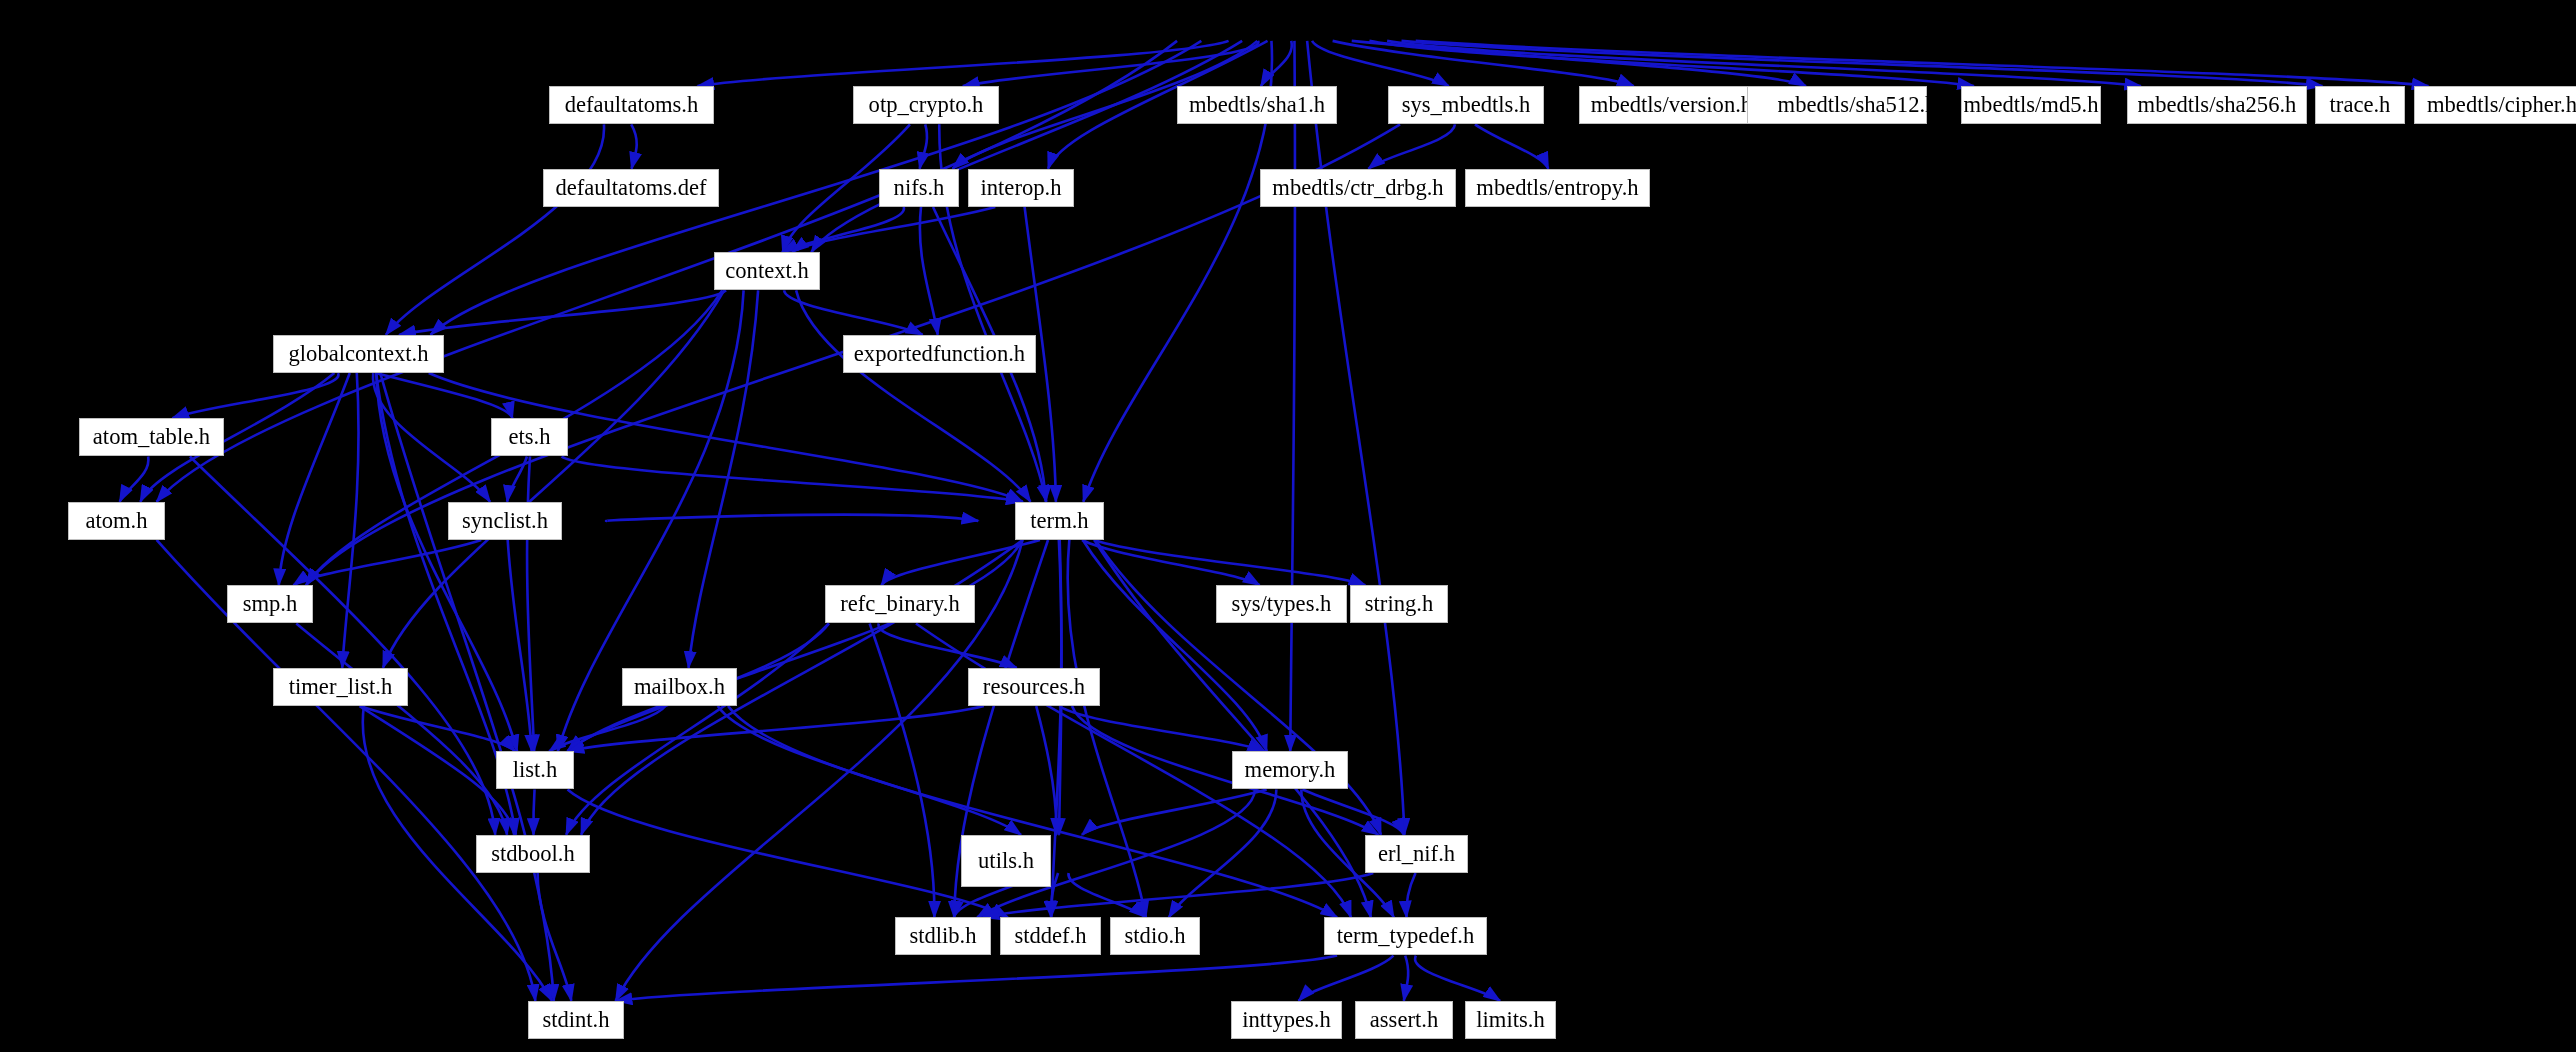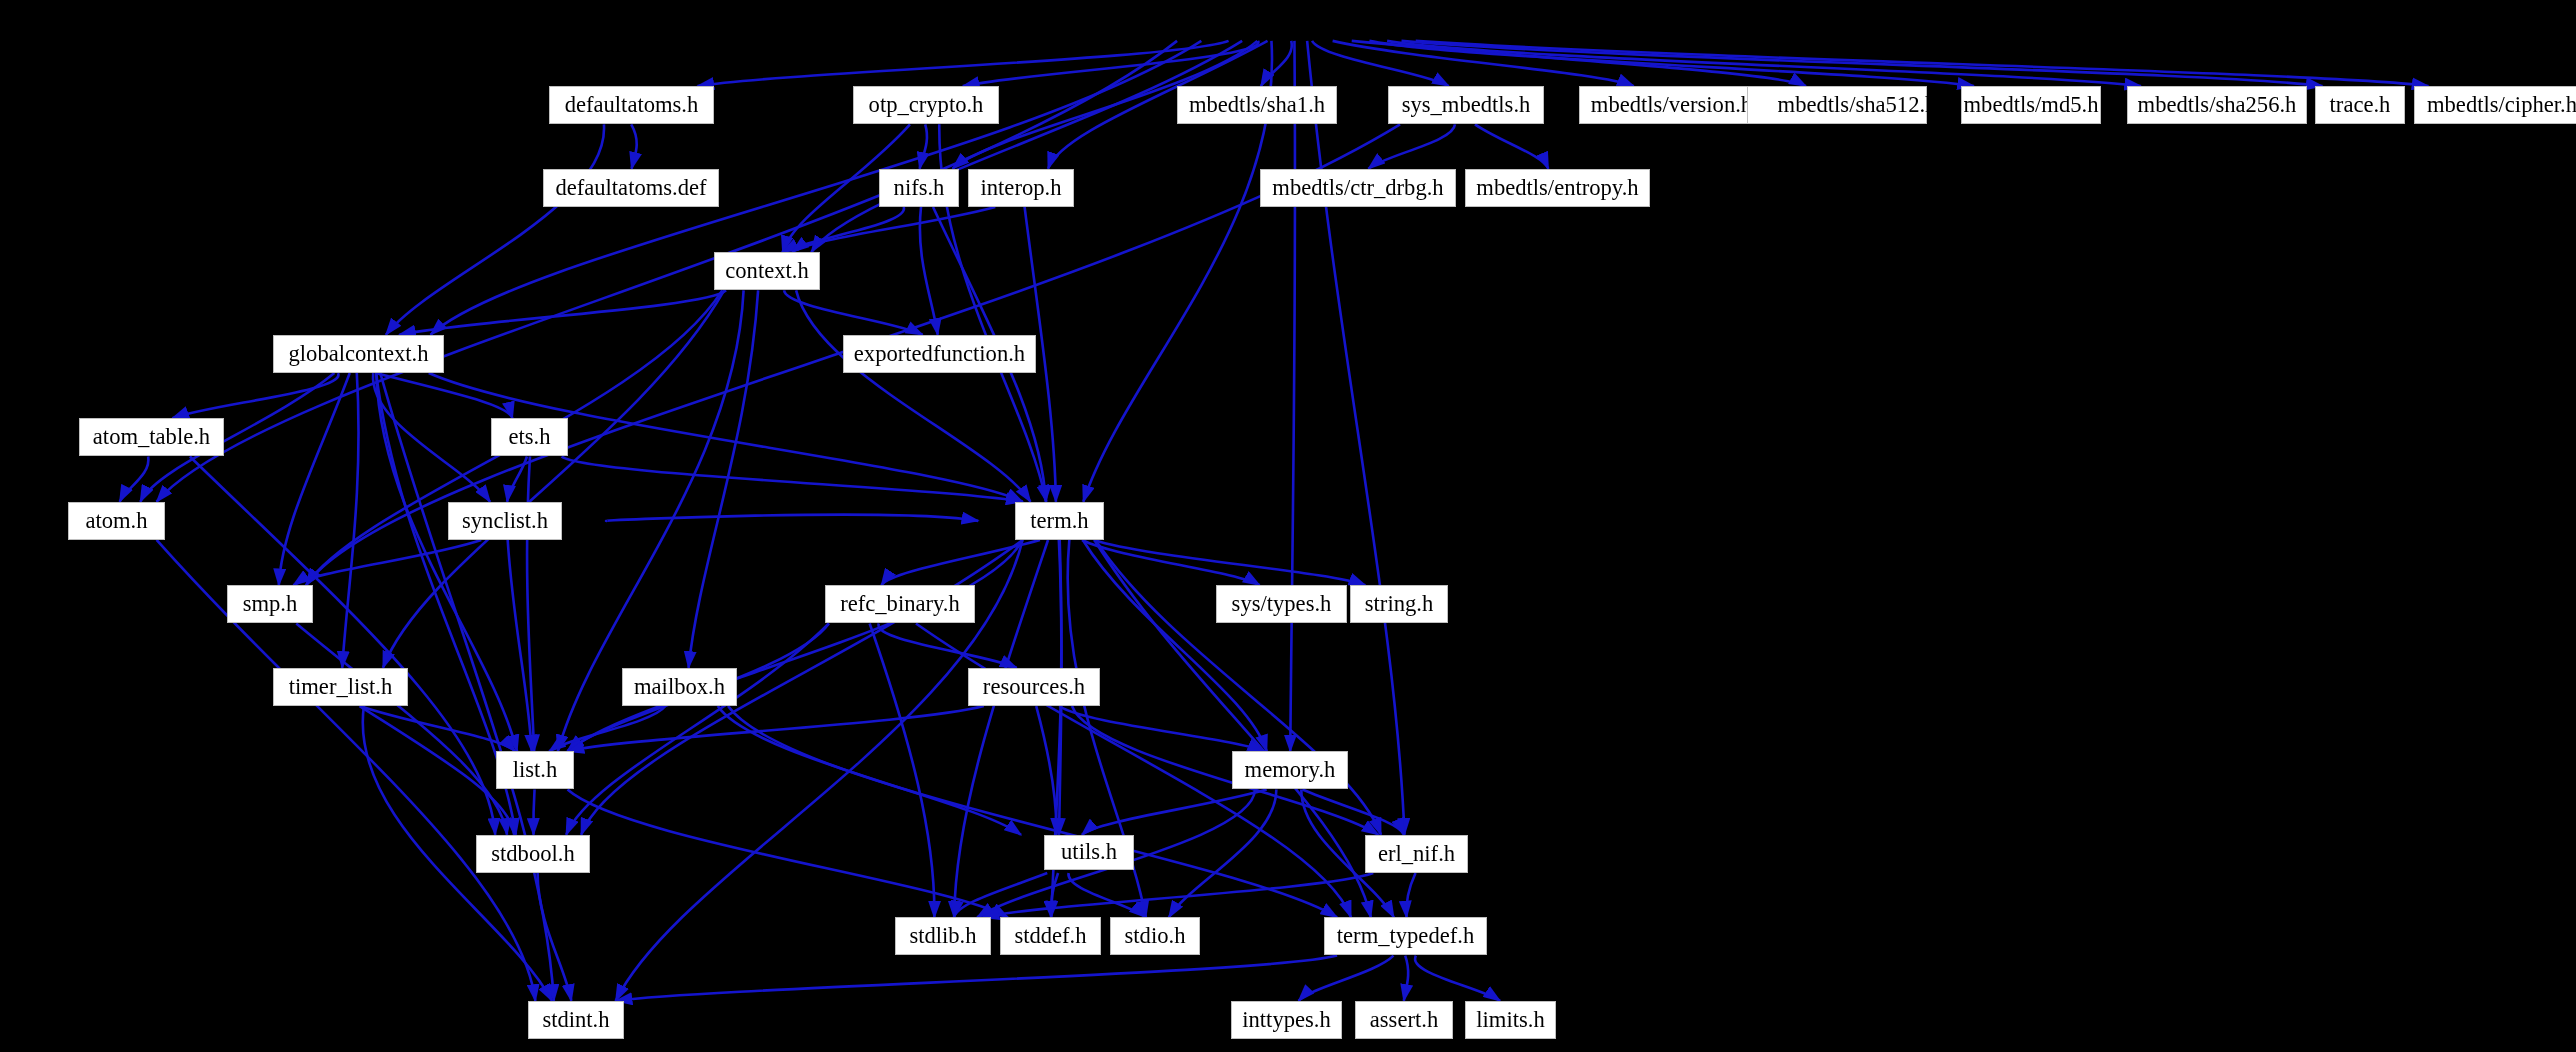--- a/index.html
+++ b/index.html
@@ -249,21 +249,21 @@
     </div>
     <div class="node" style="left: 496px; top: 751px; width: 78px; height: 38px; background: rgb(255, 255, 255); color: rgb(0, 0, 0);">
       <span>list.h</span>
     </div>
     <div class="node" style="left: 1232px; top: 751px; width: 116px; height: 38px; background: rgb(255, 255, 255); color: rgb(0, 0, 0);">
       <span>memory.h</span>
     </div>
     <div class="node" style="left: 476px; top: 835px; width: 114px; height: 38px; background: rgb(255, 255, 255); color: rgb(0, 0, 0);">
       <span>stdbool.h</span>
     </div>
-    <div class="node" style="left: 1044px; top: 835px; width: 90px; height: 35px; background: rgb(255, 255, 255); color: rgb(0, 0, 0);">
+    <div class="node" style="left: 961px; top: 835px; width: 90px; height: 52px; background: rgb(255, 255, 255); color: rgb(0, 0, 0);">
       <span>utils.h</span>
     </div>
     <div class="node" style="left: 1365px; top: 835px; width: 103px; height: 38px; background: rgb(255, 255, 255); color: rgb(0, 0, 0);">
       <span>erl_nif.h</span>
     </div>
     <div class="node" style="left: 895px; top: 917px; width: 96px; height: 38px; background: rgb(255, 255, 255); color: rgb(0, 0, 0);">
       <span>stdlib.h</span>
     </div>
     <div class="node" style="left: 1000px; top: 917px; width: 101px; height: 38px; background: rgb(255, 255, 255); color: rgb(0, 0, 0);">
       <span>stddef.h</span>

